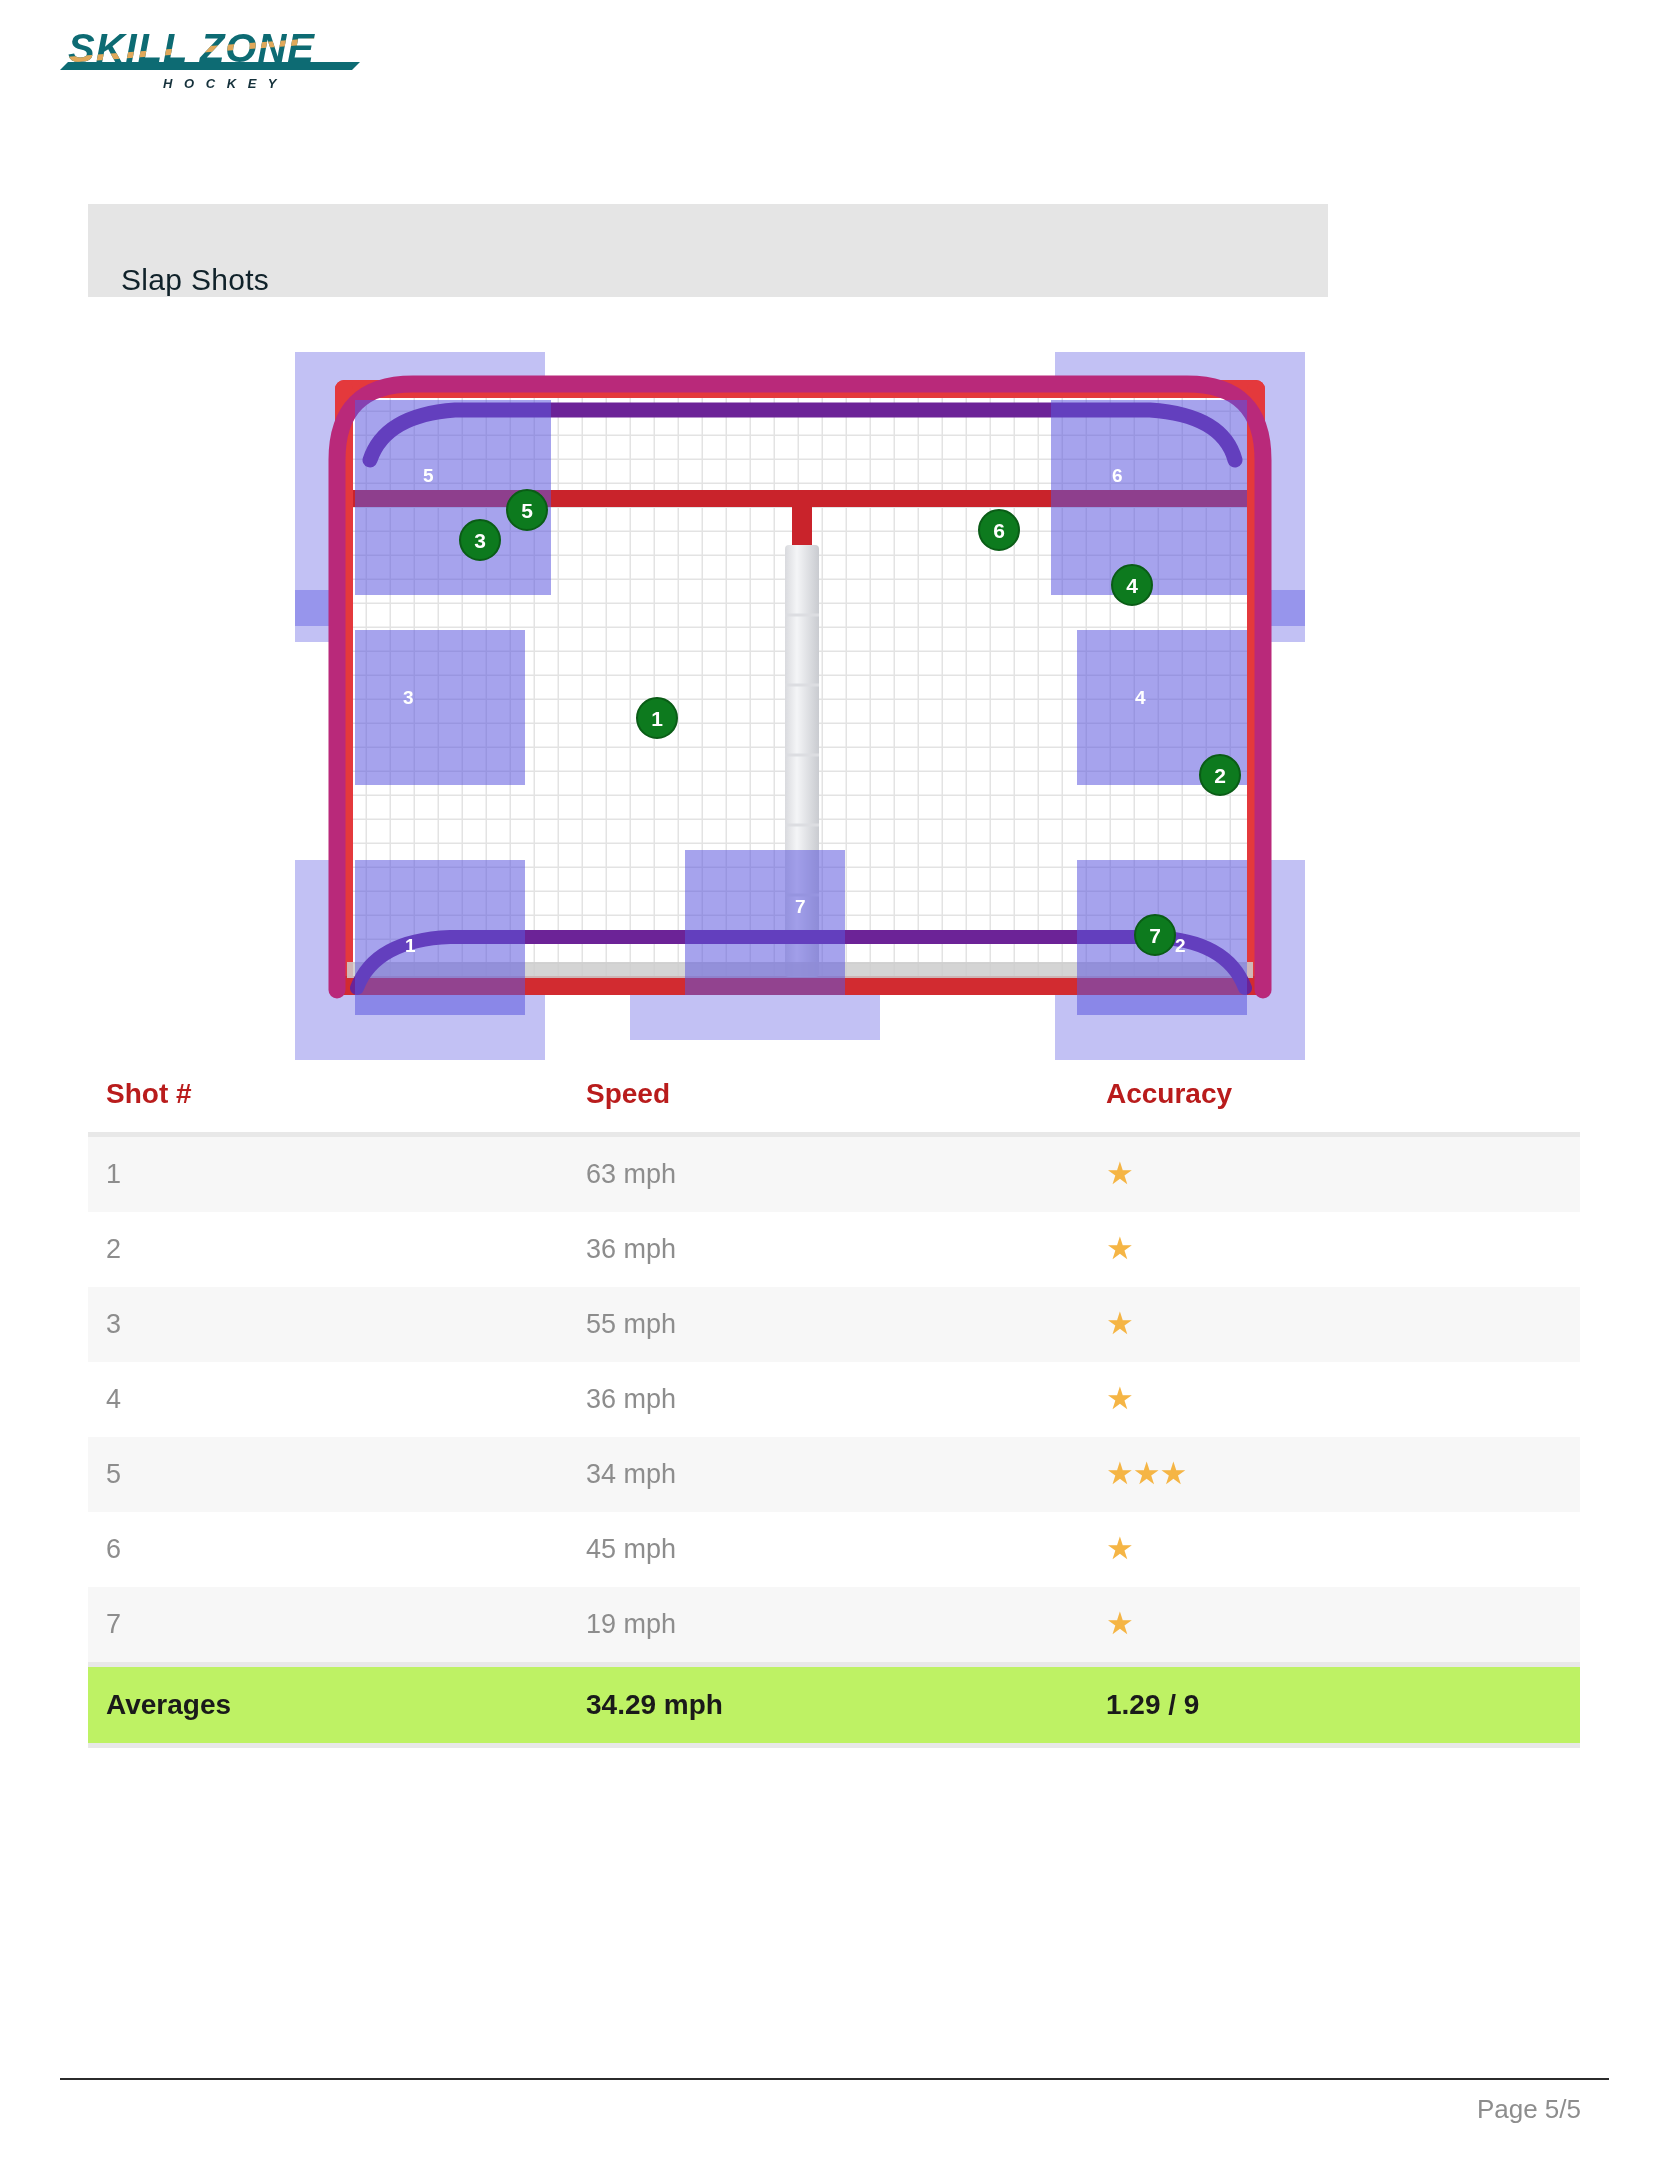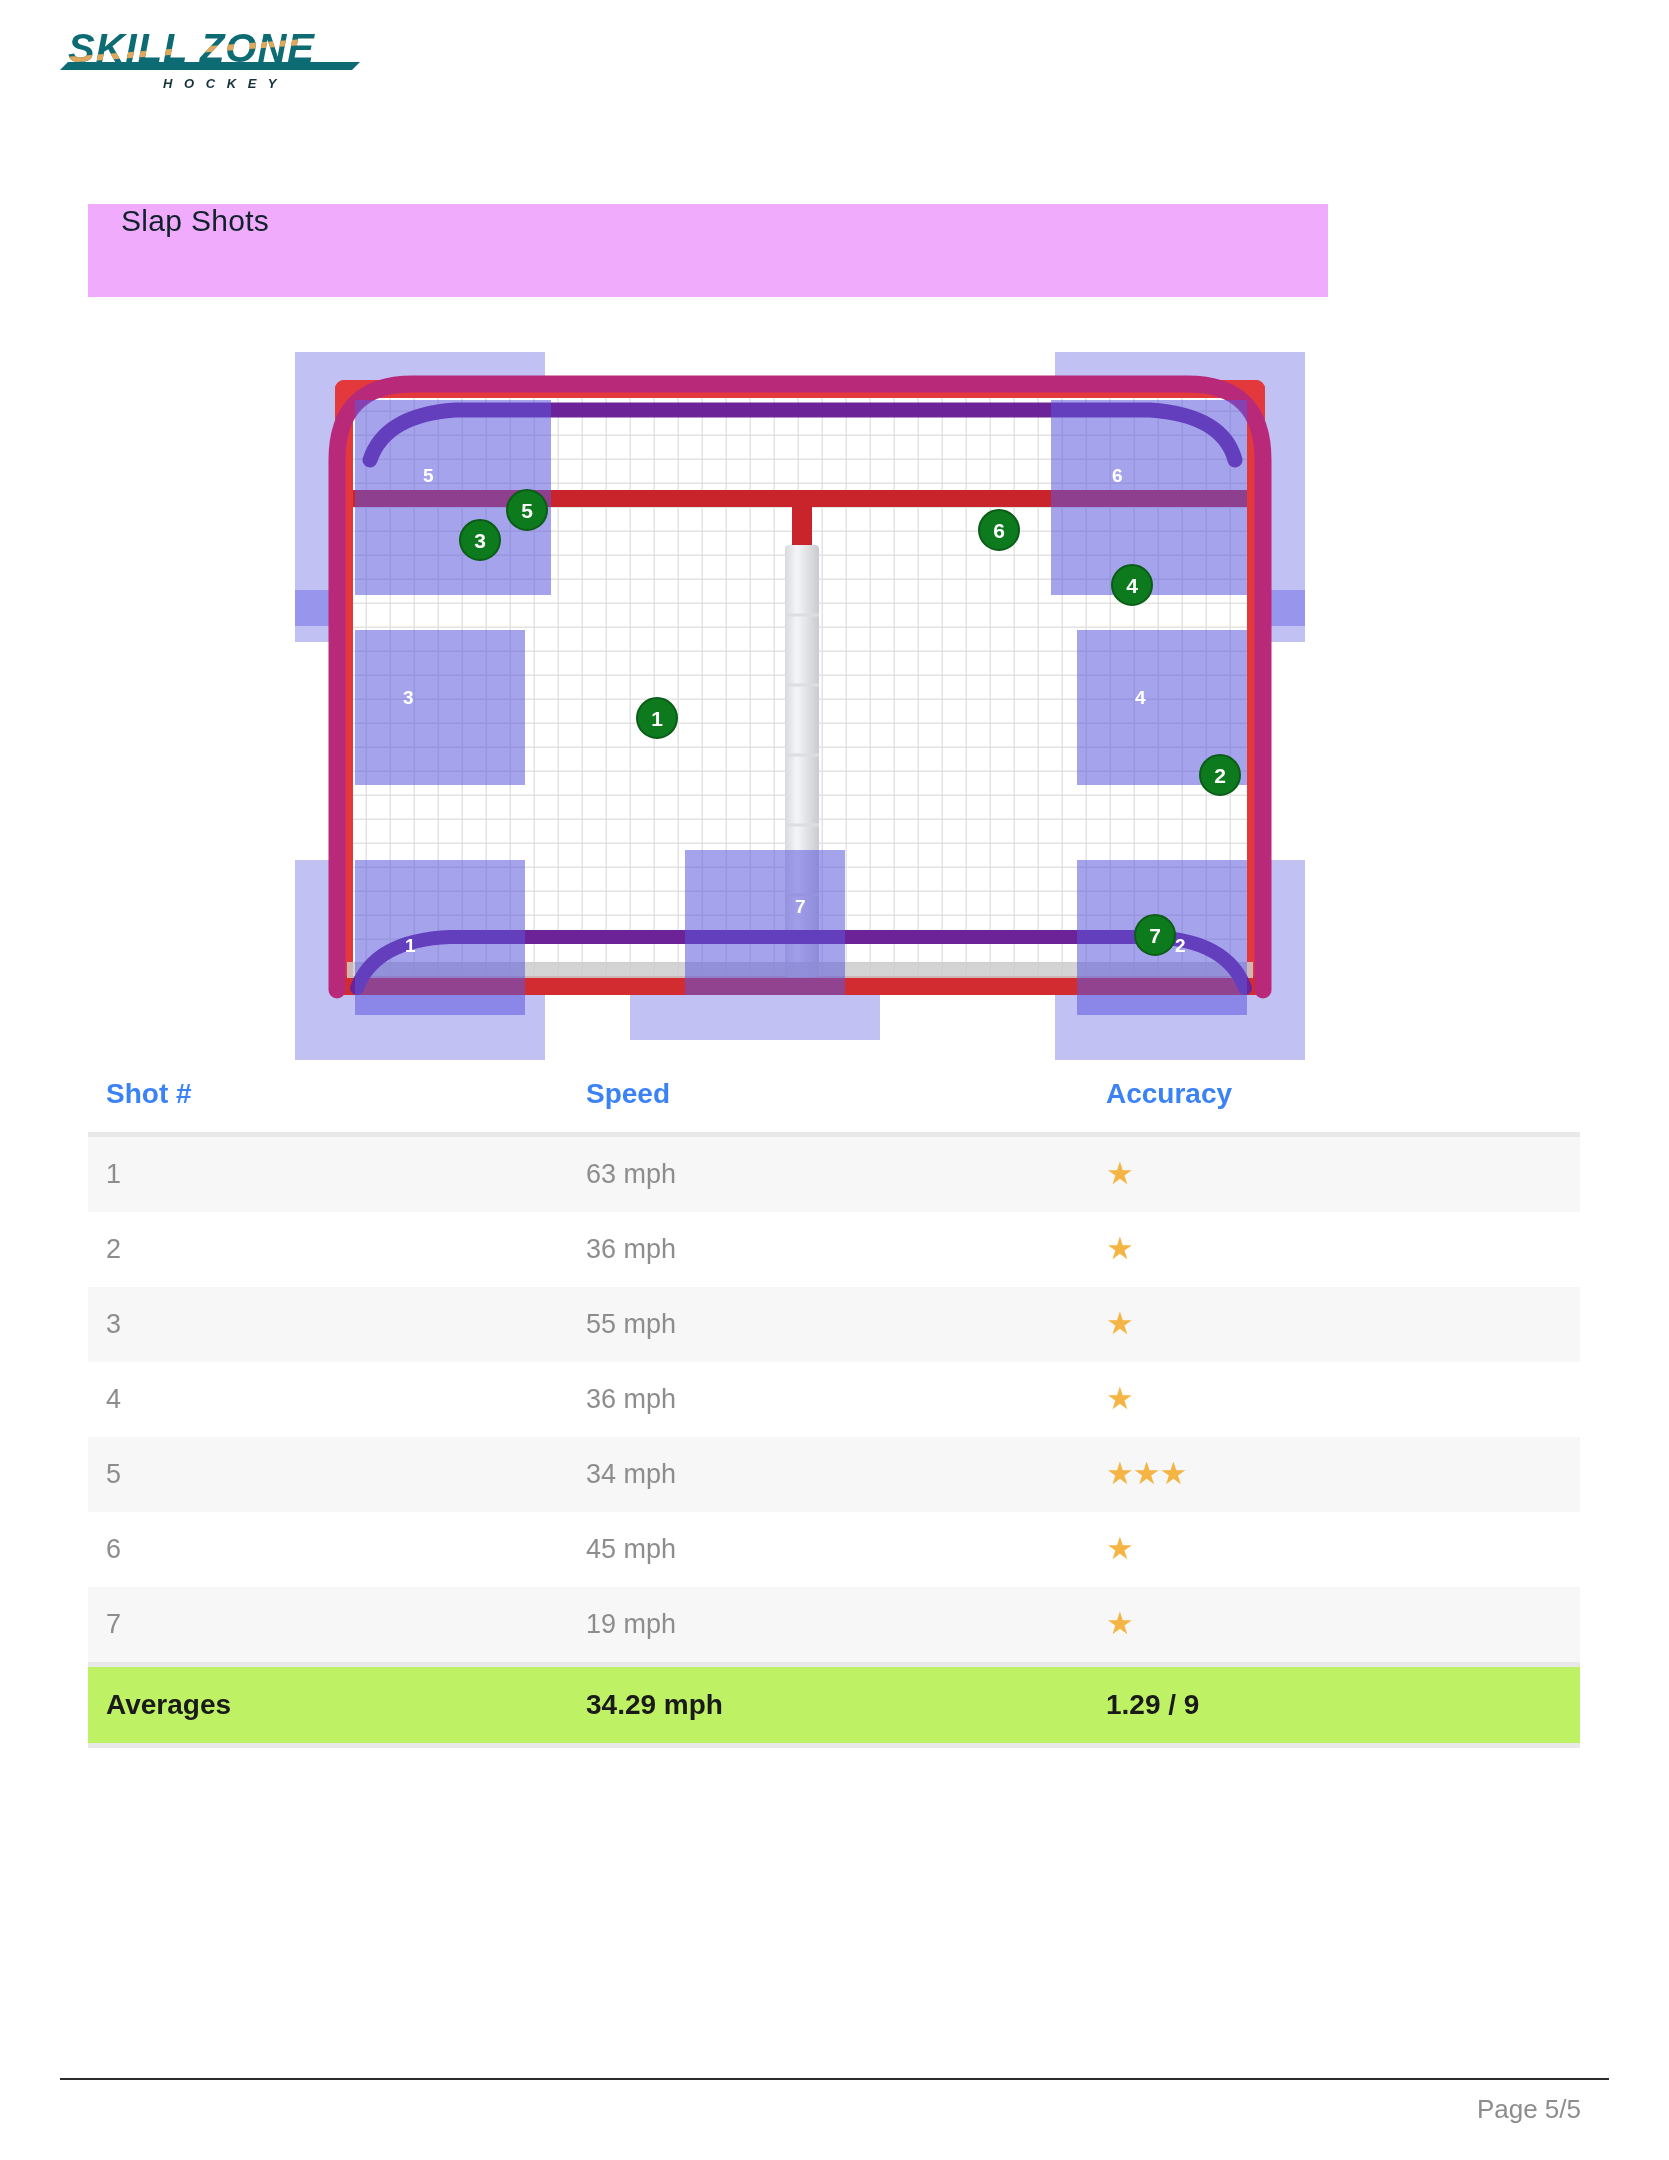--- a/index.html
+++ b/index.html
@@ -25,23 +25,23 @@
   }
   .logo-svg { display: block; }
 
   
   .title-bar {
     position: absolute;
     left: 88px;
     top: 204px;
     width: 1240px;
     height: 93px;
-    background: #f0abfc;
+    background: #e5e5e5;
     display: flex;
-    align-items: flex-start;
+    align-items: flex-end;
   }
   .title-bar .title-text {
     color: #10222a;
     font-size: 30px;
     letter-spacing: 0.3px;
     padding-left: 33px;
     font-family: "Liberation Sans", sans-serif;
   }
 
   
@@ -64,21 +64,21 @@
     table-layout: fixed;
   }
   .shot-table col.c-shot  { width: 480px; }
   .shot-table col.c-speed { width: 520px; }
   .shot-table col.c-acc   { width: 492px; }
 
   .shot-table th {
     text-align: left;
     font-size: 28px;
     font-weight: bold;
-    color: #3b82f6;
+    color: #b91c1c;
     padding: 10px 0 22px 18px;
     border-bottom: 5px solid #e8e8e8;
     font-family: "Liberation Sans", sans-serif;
   }
   .shot-table td {
     font-size: 27px;
     color: #8d8d8d;
     padding: 21px 0 21px 18px;
     font-family: "Liberation Sans", sans-serif;
     vertical-align: middle;

